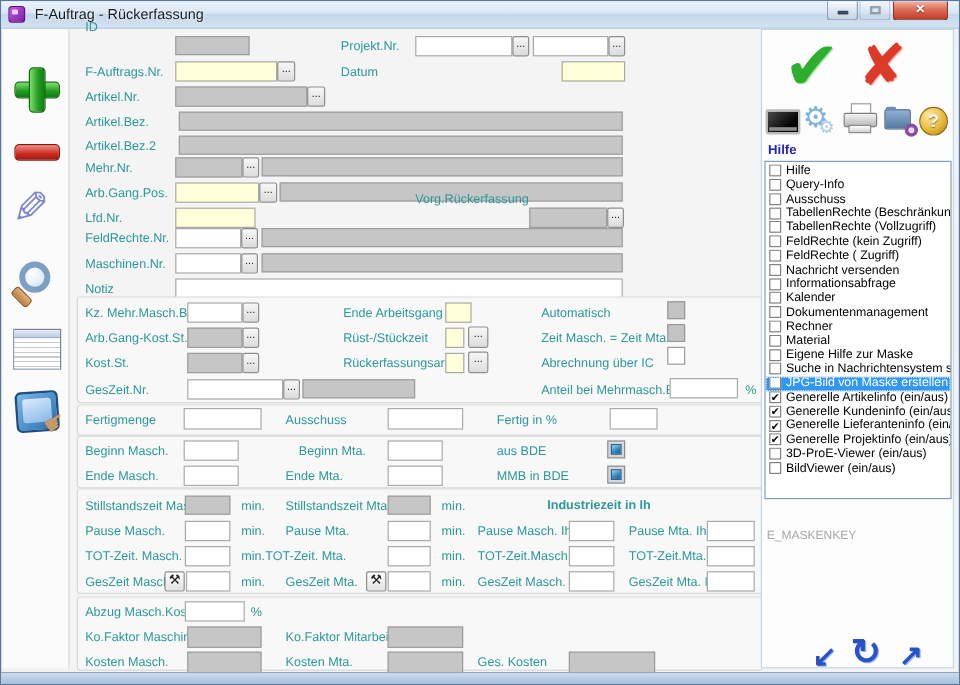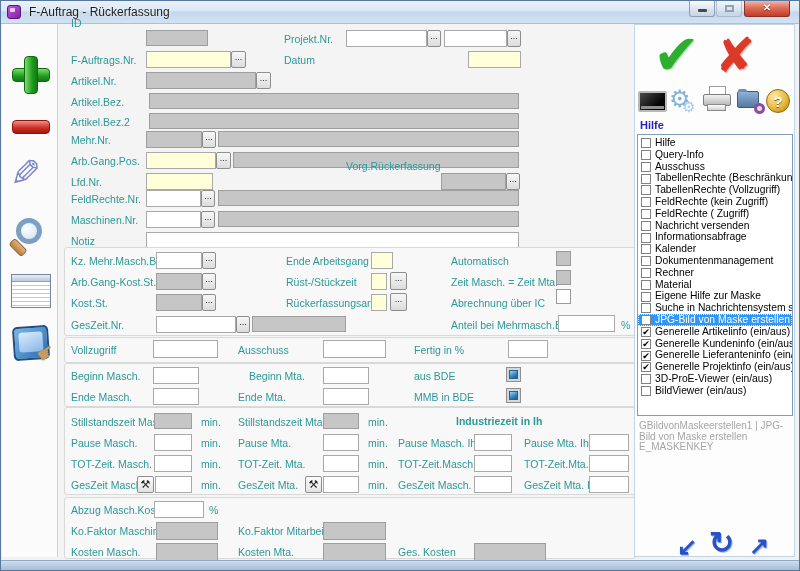--- a/index.html
+++ b/index.html
@@ -203,21 +203,21 @@
 
   <span class="lbl" style="left:70px;top:318px">GesZeit.Nr.</span>
   <span class="fld" style="left:155px;top:315px;width:80px"></span>
   <span class="dots" style="left:235px;top:315px;width:14px;height:17px">...</span>
   <span class="fld gray" style="left:251px;top:315px;width:94px;height:16px"></span>
   <span class="lbl" style="left:450px;top:318px">Anteil bei Mehrmasch.Bed.</span>
   <span class="fld" style="left:557px;top:314px;width:57px"></span>
   <span class="lbl" style="left:620px;top:318px">%</span>
 
   <div class="grp" style="left:63px;top:336px;width:570px;height:24px"></div>
-  <span class="lbl" style="left:70px;top:343px">Vollzugriff</span>
+  <span class="lbl" style="left:70px;top:343px">Fertigmenge</span>
   <span class="fld" style="left:152px;top:339px;width:65px;height:18px"></span>
   <span class="lbl" style="left:237px;top:343px">Ausschuss</span>
   <span class="fld" style="left:322px;top:339px;width:63px;height:18px"></span>
   <span class="lbl" style="left:413px;top:343px">Fertig in %</span>
   <span class="fld" style="left:507px;top:339px;width:40px;height:18px"></span>
 
   <div class="grp" style="left:63px;top:362px;width:570px;height:42px"></div>
   <span class="lbl" style="left:70px;top:369px">Beginn Masch.</span>
   <span class="fld" style="left:152px;top:366px;width:46px"></span>
   <span class="lbl" style="left:248px;top:369px">Beginn Mta.</span>
@@ -248,21 +248,21 @@
   <span class="fld" style="left:322px;top:433px;width:36px"></span>
   <span class="lbl" style="left:367px;top:436px">min.</span>
   <span class="lbl" style="left:397px;top:436px">Pause Masch. Ih</span>
   <span class="fld" style="left:473px;top:433px;width:38px"></span>
   <span class="lbl" style="left:523px;top:436px">Pause Mta. Ih</span>
   <span class="fld" style="left:588px;top:433px;width:40px"></span>
 
   <span class="lbl" style="left:70px;top:457px">TOT-Zeit. Masch.</span>
   <span class="fld" style="left:153px;top:454px;width:38px"></span>
   <span class="lbl" style="left:200px;top:457px">min.</span>
-  <span class="lbl" style="left:237px;top:457px">TOT-Zeit. Mta.</span>
+  <span class="lbl" style="left:220px;top:457px">TOT-Zeit. Mta.</span>
   <span class="fld" style="left:322px;top:454px;width:36px"></span>
   <span class="lbl" style="left:367px;top:457px">min.</span>
   <span class="lbl" style="left:397px;top:457px">TOT-Zeit.Masch. Ih</span>
   <span class="fld" style="left:473px;top:454px;width:38px"></span>
   <span class="lbl" style="left:523px;top:457px">TOT-Zeit.Mta. Ih</span>
   <span class="fld" style="left:588px;top:454px;width:40px"></span>
 
   <span class="lbl" style="left:70px;top:478px">GesZeit Masch.</span>
   <span class="toolbtn" style="left:136px;top:475px;width:17px;height:17px">⚒</span>
   <span class="fld" style="left:154px;top:475px;width:37px"></span>
@@ -330,21 +330,20 @@
       <div class="opt"><span class="opt-cb"></span><span>Suche in Nachrichtensystem speichern</span></div>
       <div class="opt selected"><span class="opt-cb"></span><span>JPG-Bild von Maske erstellen</span></div>
       <div class="opt"><span class="opt-cb">✔</span><span>Generelle Artikelinfo (ein/aus)</span></div>
       <div class="opt"><span class="opt-cb">✔</span><span>Generelle Kundeninfo (ein/aus)</span></div>
       <div class="opt"><span class="opt-cb">✔</span><span>Generelle Lieferanteninfo (ein/aus)</span></div>
       <div class="opt"><span class="opt-cb">✔</span><span>Generelle Projektinfo (ein/aus)</span></div>
       <div class="opt"><span class="opt-cb"></span><span>3D-ProE-Viewer (ein/aus)</span></div>
       <div class="opt"><span class="opt-cb"></span><span>BildViewer (ein/aus)</span></div>
     </div>
 
-  <div class="statustxt">GBildvonMaskeerstellen1 | JPG-Bild von Maske erstellen</div>
   <div class="statuskey">E_MASKENKEY</div>
 
   <span class="navarrow back">↙</span>
   <span class="navarrow refresh">↻</span>
   <span class="navarrow fwd">↗</span>
 
   <div class="bottomstrip"></div>
 </div>
 
 </body></html>

